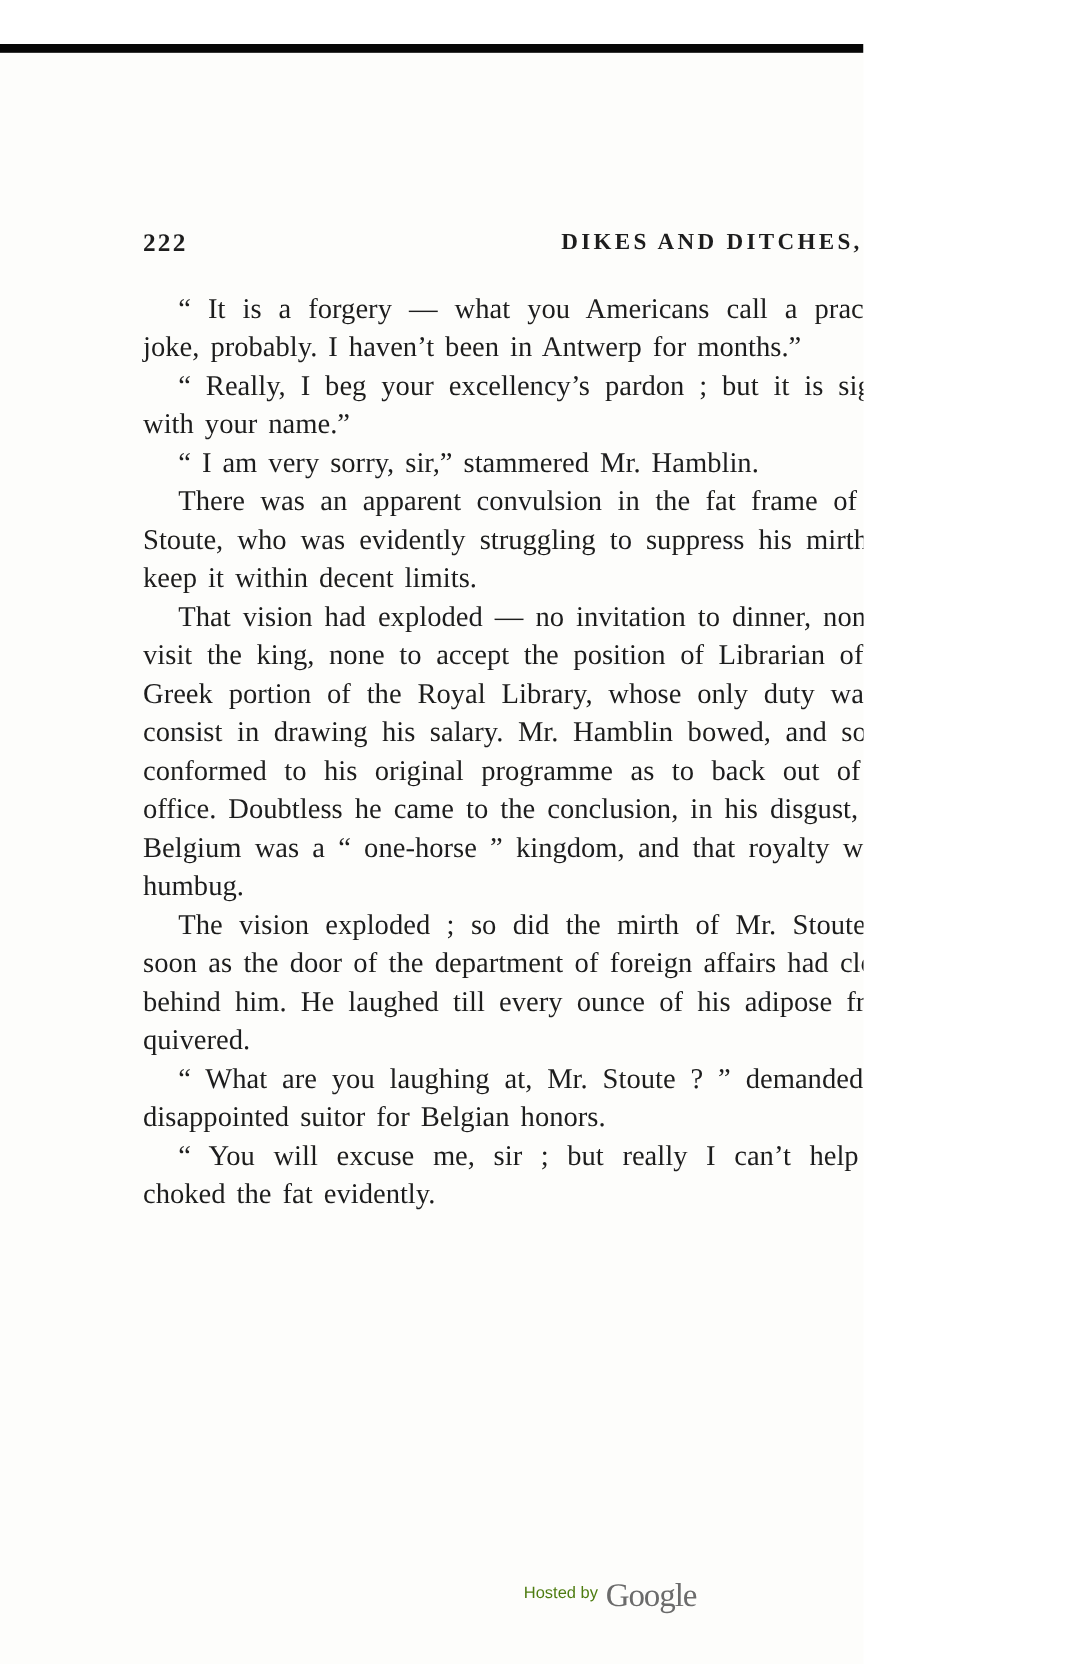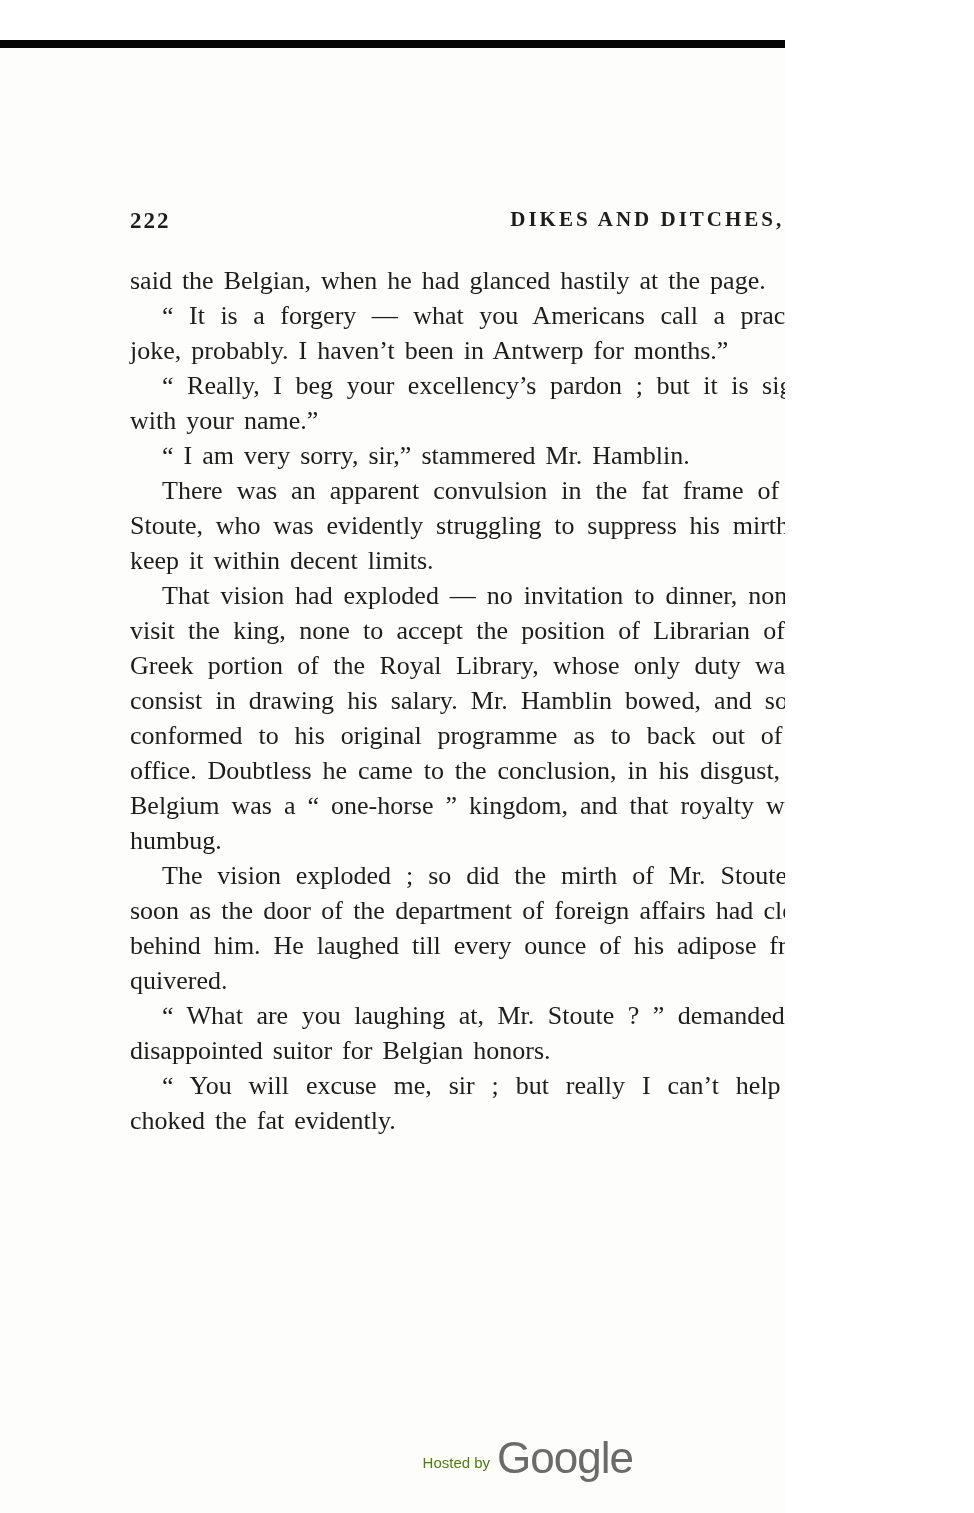--- a/index.html
+++ b/index.html
@@ -70,40 +70,39 @@
     align-items: flex-end;
     gap: 7px;
   }
   .hosted {
     font-family: "Liberation Sans", sans-serif;
     font-size: 15px;
     color: #4d7c0f;
     padding-bottom: 9px;
   }
   .google {
-    font-family: Liberation Sans, sans-serif;
-    font-size: 44px;
+    font-family: Liberation Serif, serif;
+    font-size: 30px;
     line-height: 1;
     color: #6b6b6b;
     letter-spacing: -1px;
   }
 </style>
 </head>
 <body>
 
 <div class="page">
   <div class="scan-bar top"></div>
 
   <div class="text-block">
     <div class="header">
       <span class="page-num">222</span>
       <span class="running-title">DIKES AND DITCHES, OR</span>
     </div>
 
-    <p class="para first">said the Belgian, when he had glanced hastily at the page.</p>
     <p class="para">“ It is a forgery — what you Americans call a practical joke, probably.  I haven’t been in Antwerp for months.”</p>
     <p class="para">“ Really, I beg your excellency’s pardon ; but it is signed with your name.”</p>
     <p class="para">“ I am very sorry, sir,” stammered Mr. Hamblin.</p>
     <p class="para">There was an apparent convulsion in the fat frame of Mr. Stoute, who was evidently struggling to suppress his mirth, or keep it within decent limits.</p>
     <p class="para">That vision had exploded — no invitation to dinner, none to visit the king, none to accept the position of Librarian of the Greek portion of the Royal Library, whose only duty was to consist in drawing his salary.  Mr. Hamblin bowed, and so far conformed to his original programme as to back out of the office.  Doubtless he came to the conclusion, in his disgust, that Belgium was a “ one-horse ” kingdom, and that royalty was a humbug.</p>
     <p class="para">The vision exploded ; so did the mirth of Mr. Stoute, as soon as the door of the department of foreign affairs had closed behind him.  He laughed till every ounce of his adipose frame quivered.</p>
     <p class="para">“ What are you laughing at, Mr. Stoute ? ” demanded the disappointed suitor for Belgian honors.</p>
     <p class="para">“ You will excuse me, sir ; but really I can’t help it,” choked the fat evidently.</p>
   </div>
 

